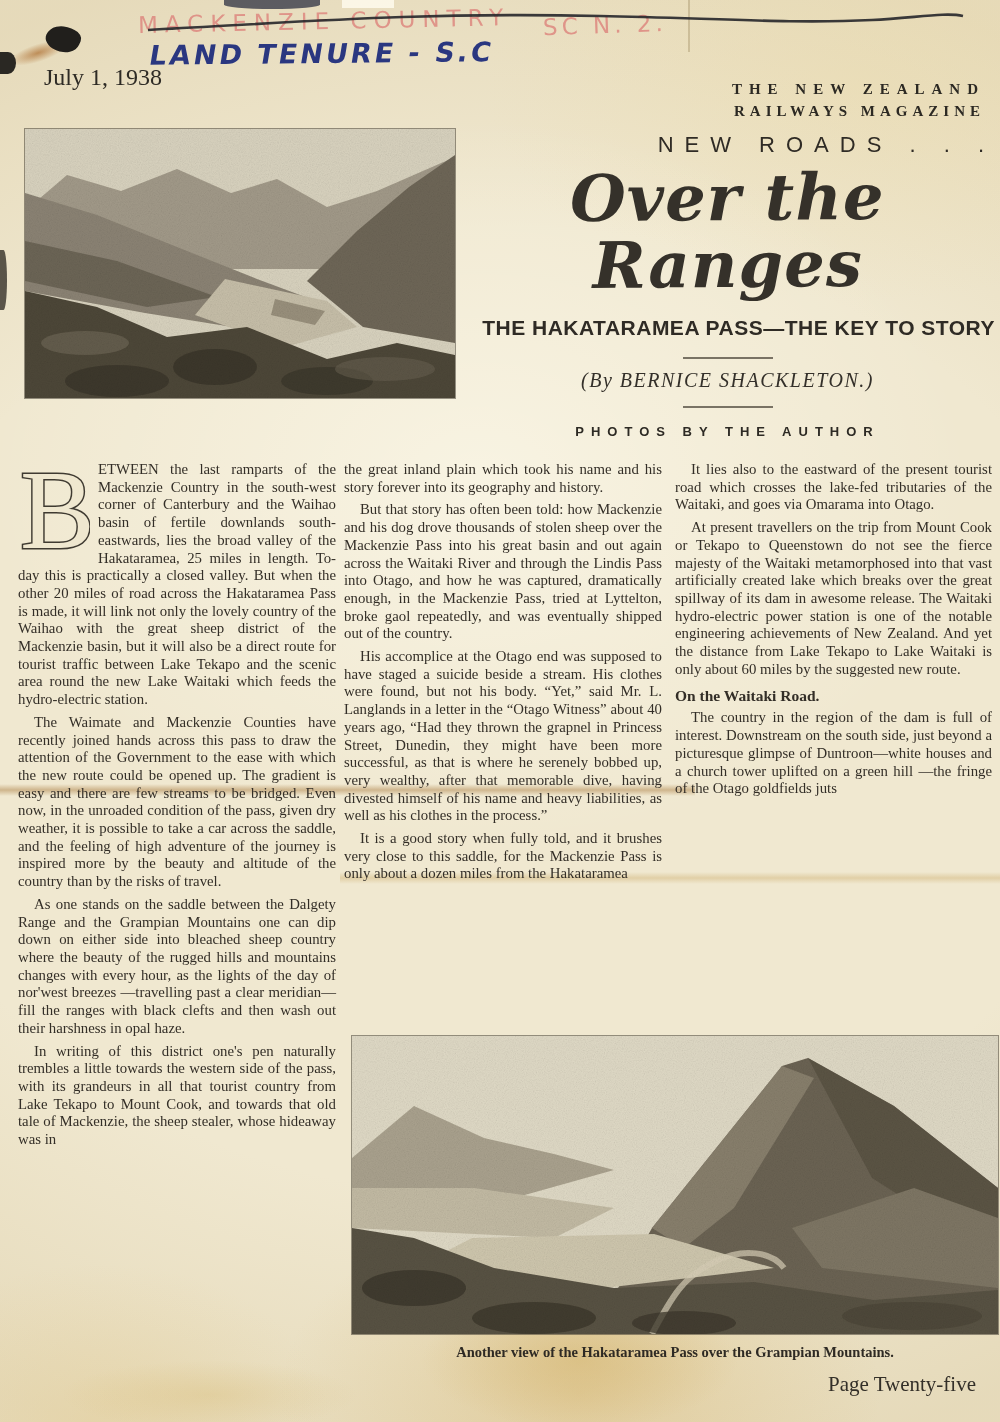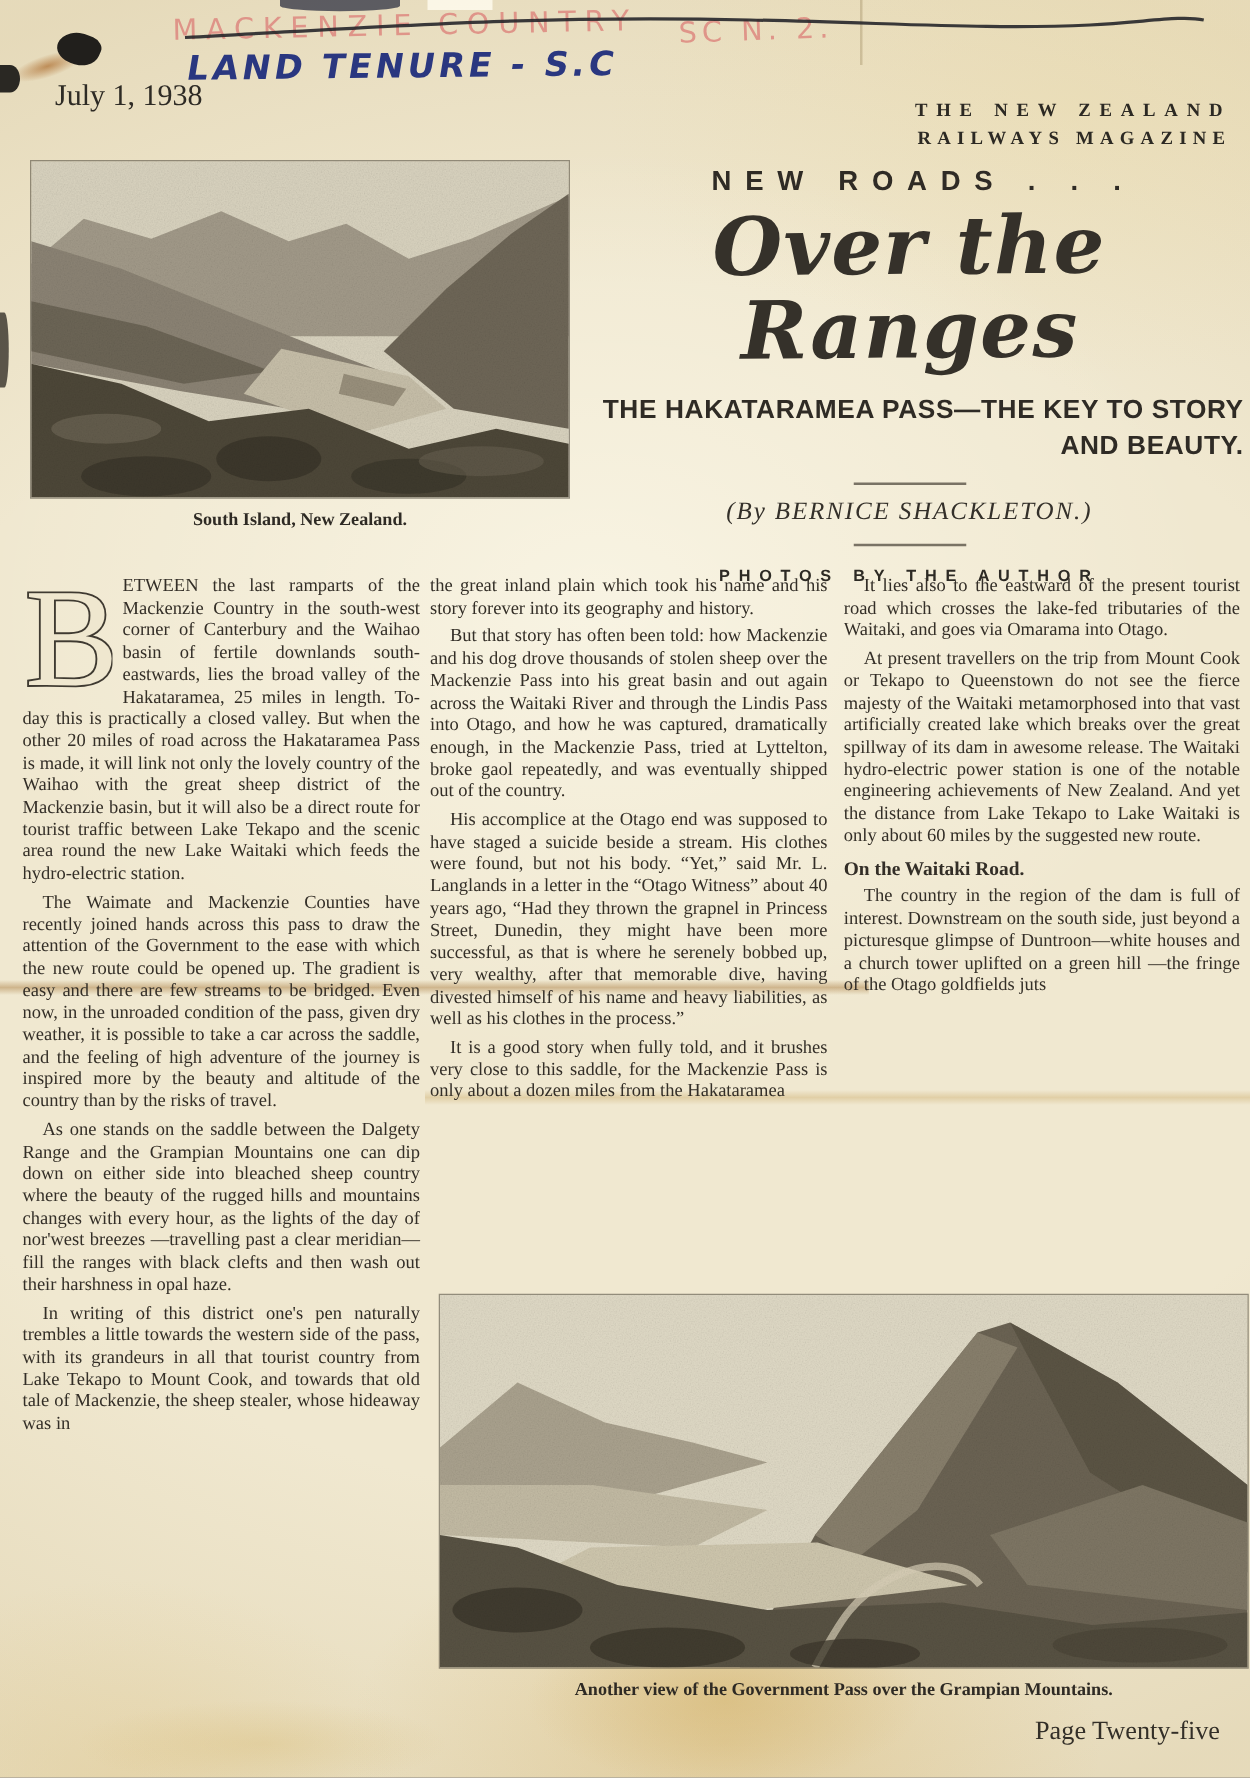--- a/index.html
+++ b/index.html
@@ -29,22 +29,22 @@
   }
   .strike-svg{top:0;left:0;width:1000px;height:60px;}
   
   .issue-date{top:64px;left:44px;font-size:24px;color:#2e2b25;text-align:center;}
   .masthead{top:78px;right:15px;text-align:right;font-weight:bold;font-size:15px;
     color:#2c2923;line-height:22px;}
   .masthead .m1{letter-spacing:7px;}
   .masthead .m2{letter-spacing:5px;}
   
   .headblock{top:132px;left:460px;width:535px;text-align:center;}
-  .kicker{text-align:center;padding-left:22px;font-family:"Liberation Sans",sans-serif;
-    font-weight:bold;font-size:22px;letter-spacing:11px;color:#2f2b25;}
+  .kicker{text-align:right;padding-left:22px;font-family:"Liberation Sans",sans-serif;
+    font-weight:normal;font-size:22px;letter-spacing:11px;color:#2f2b25;}
   .title{margin-top:6px;font-family:"DejaVu Serif",serif;font-style:italic;font-weight:bold;
     font-size:64px;line-height:1.05;color:#35312a;letter-spacing:1px;transform:rotate(-.4deg);}
   .subtitle{margin-top:16px;font-family:"Liberation Sans",sans-serif;font-weight:bold;
     font-size:21px;line-height:1.38;letter-spacing:.5px;color:#2f2b25;text-align:right;}
   .rule{width:90px;height:0;border-top:2px solid rgba(80,74,62,.75);margin:14px auto 0;}
   .byline{margin-top:10px;font-style:italic;font-size:20px;letter-spacing:1.5px;color:#34302a;}
   .credit{margin-top:16px;font-family:"Liberation Sans",sans-serif;font-weight:bold;
     font-size:13px;letter-spacing:7px;color:#2d2a24;}
   
   .photo1{top:129px;left:25px;width:430px;height:269px;}
@@ -135,29 +135,27 @@
       <path d="M0,162 L72,178 L142,208 L222,198 L302,230 L372,214 L430,226 L430,269 L0,269 Z" fill="#4d4738"></path>
       <ellipse cx="190" cy="238" rx="42" ry="18" fill="#3a3529" opacity=".85"></ellipse>
       <ellipse cx="92" cy="252" rx="52" ry="16" fill="#3a3529" opacity=".8"></ellipse>
       <ellipse cx="302" cy="252" rx="46" ry="14" fill="#3a3529" opacity=".75"></ellipse>
       <ellipse cx="60" cy="214" rx="44" ry="12" fill="#7a7260" opacity=".5"></ellipse>
       <ellipse cx="360" cy="240" rx="50" ry="12" fill="#6c6454" opacity=".5"></ellipse>
       <rect width="430" height="269" filter="url(#grain)" opacity=".26" style="mix-blend-mode:multiply"></rect>
     </svg>
   </div>
   <div class="abs cap1">
-    <div>South Island, New Zealand.</div>
   </div>
 
   <div class="abs headblock">
     <div class="kicker">NEW ROADS . . .</div>
     <div class="title">Over the Ranges</div>
     <div class="subtitle">
       <div>THE HAKATARAMEA PASS—THE KEY TO STORY</div>
-      <div>AND BEAUTY.</div>
     </div>
     <div class="rule"></div>
     <div class="byline">(By BERNICE SHACKLETON.)</div>
     <div class="rule"></div>
     <div class="credit">PHOTOS BY THE AUTHOR</div>
   </div>
 
   <div class="abs col col1">
     <p class="noindent">
       <span class="dropcap">
@@ -197,17 +195,17 @@
       <path d="M120,202 L302,198 L422,232 L252,252 L62,232 Z" fill="#cfc7ae"></path>
       <path d="M0,192 L62,202 L142,232 L262,252 L402,246 L522,264 L646,254 L646,298 L0,298 Z" fill="#585243"></path>
       <path d="M300,298 C320,260 332,240 362,226 C392,211 420,216 432,232" stroke="#d8d0b8" stroke-width="6" fill="none" opacity=".7"></path>
       <ellipse cx="62" cy="252" rx="52" ry="18" fill="#3c372b" opacity=".85"></ellipse>
       <ellipse cx="182" cy="282" rx="62" ry="16" fill="#3c372b" opacity=".8"></ellipse>
       <ellipse cx="332" cy="287" rx="52" ry="12" fill="#3c372b" opacity=".75"></ellipse>
       <ellipse cx="560" cy="280" rx="70" ry="14" fill="#4a4436" opacity=".7"></ellipse>
       <rect width="646" height="298" filter="url(#grain)" opacity=".26" style="mix-blend-mode:multiply"></rect>
     </svg>
   </div>
-  <div class="abs cap2">Another view of the Government Pass over the Grampian Mountains.</div>
+  <div class="abs cap2">Another view of the Hakataramea Pass over the Grampian Mountains.</div>
 
   <div class="abs pagenum">Page Twenty-five</div>
 
 </div>
 
 </body></html>

